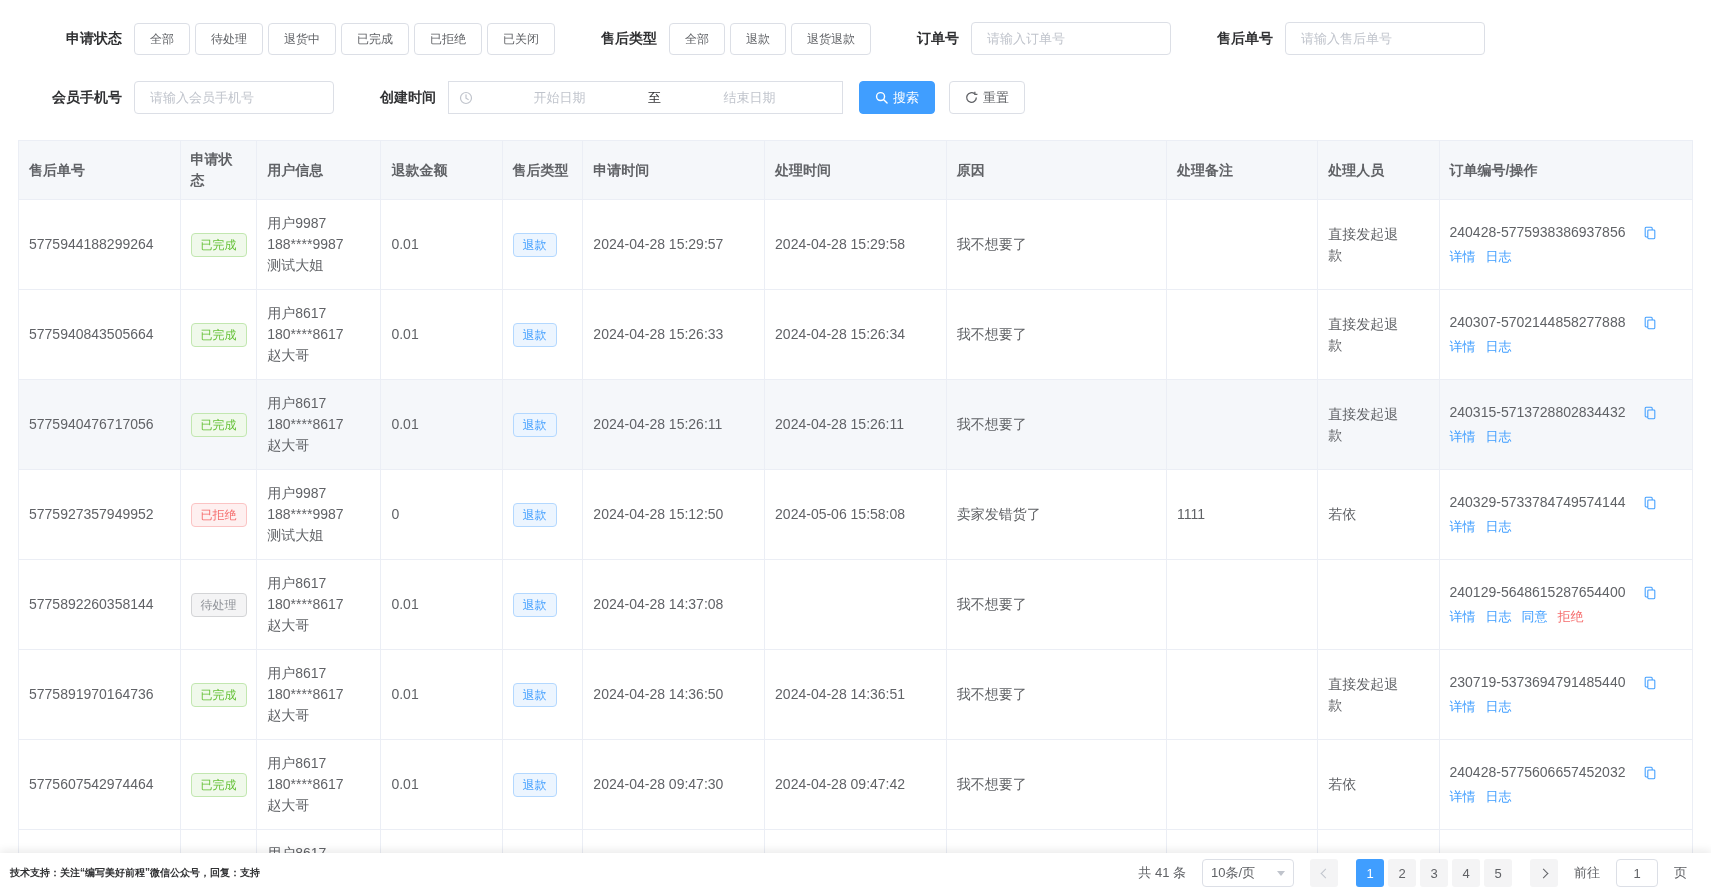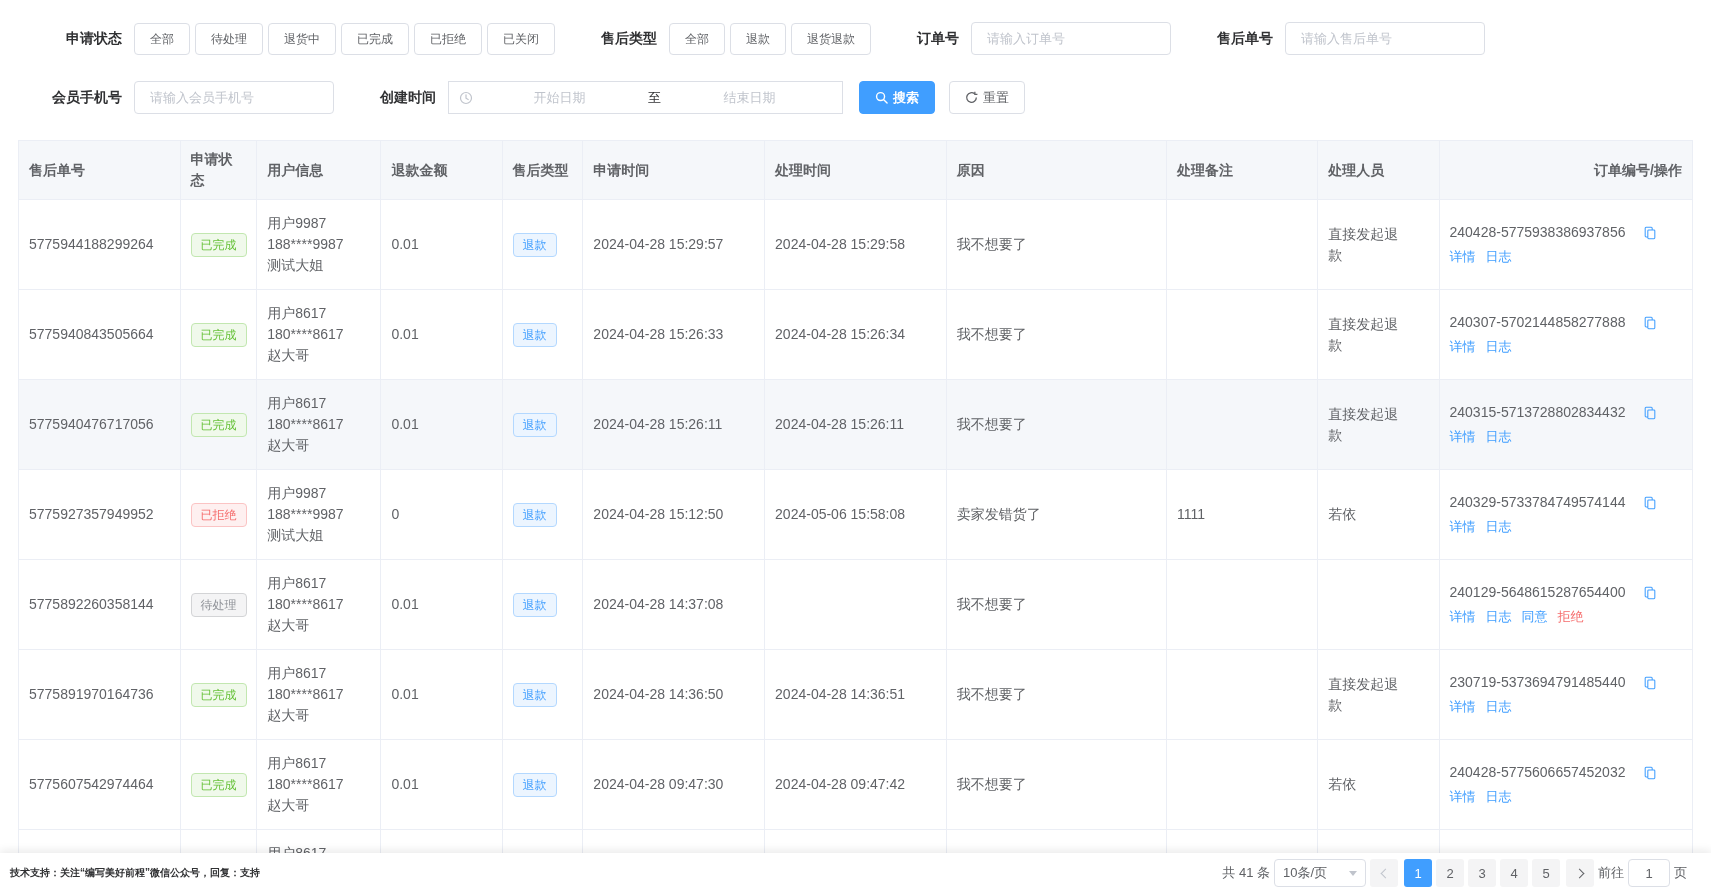--- a/index.html
+++ b/index.html
@@ -33,29 +33,29 @@
     height:33px; width:395px; border:1px solid #dcdfe6; border-radius:0;
     display:flex; align-items:center; padding:0 10px; background:#fff;
   }
   .dr-icon { display:flex; align-items:center; margin-right:4px; }
   .dr-ph { flex:1; text-align:center; color:#c0c4cc; font-size:13px; }
   .dr-sep { color:#303133; font-size:13px; padding:0 6px; }
   .btn {
     height:33px; border-radius:4px; font-size:13px; padding:0 15px;
     display:inline-flex; align-items:center; gap:5px; cursor:pointer; font-family:inherit;
   }
-  .btn-primary { background:#409eff; border:1px solid #409eff; color:#fff; margin-left:16px;font-weight:bold; }
+  .btn-primary { background:#409eff; border:1px solid #409eff; color:#fff; margin-left:16px; }
   .btn-default { background:#fff; border:1px solid #dcdfe6; color:#606266; margin-left:14px; }
 
   
   .table-wrap { margin:0 18px; }
   table { width:100%; border-collapse:collapse; table-layout:fixed; }
   th, td { border:1px solid #ebeef5; padding:8px 10px; text-align:left; vertical-align:middle; line-height:21px; }
   thead th { background:#f5f7fa; color:#606266; font-weight:700; height:46px; font-size:14px; }
-  thead th:last-child { text-align:right; }
+  thead th:last-child { text-align:left; }
   tbody td { height:90px; color:#606266; font-size:14px; background:#fff; }
   tr.highlighted td { background:#f5f7fa; }
   td.processor-cell { padding-right:32px; }
   .tag {
     display:inline-block; font-size:12px; padding:0 9px; height:24px; line-height:22px;
     border-radius:4px; border:1px solid transparent; white-space:nowrap;
   }
   .tag-success { color:#67c23a; background:#f0f9eb; border-color:#c2e7b0; }
   .tag-danger  { color:#f56c6c; background:#fef0f0; border-color:#fbc4c4; }
   .tag-info    { color:#909399; background:#f4f4f5; border-color:#d3d4d6; }
@@ -67,21 +67,21 @@
   .copy-icon { display:inline-flex; align-items:center; cursor:pointer; flex:0 0 auto; }
 
   
   .footer {
     position:absolute; left:0; top:853px; width:1711px; height:40px;
     background:#fff; box-shadow:0 -3px 8px rgba(0,0,0,0.08); z-index:20;
     display:flex; align-items:center; justify-content:space-between;
     padding:0 24px 0 10px;
   }
   .support { font-weight:700; color:#303133; font-size:10px; }
-  .pager { display:flex; align-items:center; gap:4px; font-size:13px; color:#606266; }
+  .pager { display:flex; align-items:center; gap:16px; font-size:13px; color:#606266; }
   .page-size-select {
     width:92px; height:28px; border:1px solid #dcdfe6; border-radius:4px;
     display:flex; align-items:center; justify-content:space-between;
     padding:0 8px; cursor:pointer; background:#fff;
   }
   .caret-down { width:0; height:0; border-left:4px solid transparent; border-right:4px solid transparent; border-top:5px solid #c0c4cc; }
   .page-btn {
     min-width:28px; height:28px; padding:0 4px; background:#f4f4f5; border:none; border-radius:3px;
     color:#606266; font-size:13px; display:flex; align-items:center; justify-content:center;
     cursor:pointer; font-family:inherit;

